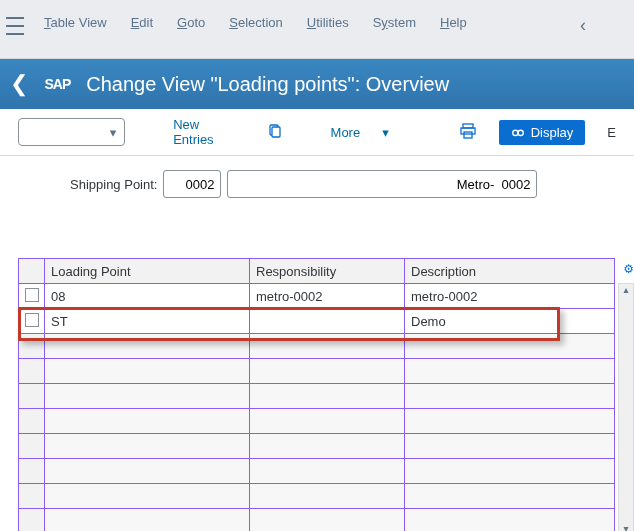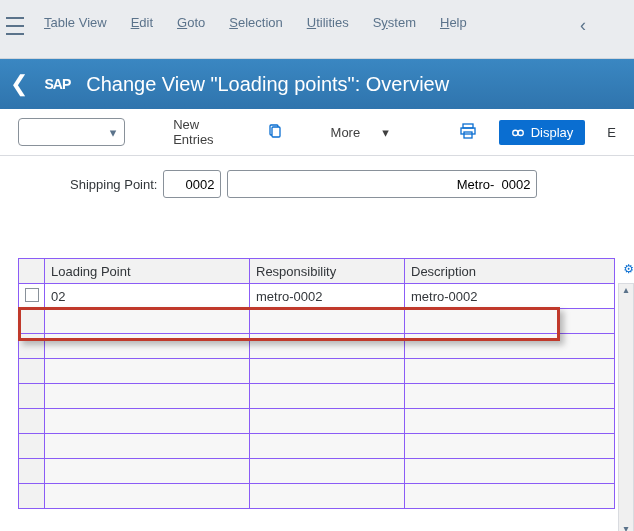--- a/index.html
+++ b/index.html
@@ -54,21 +54,21 @@
     gap: 22px;
   }
   .toolbar .select {
     width: 150px; height: 26px;
     border: 1px solid #89919a;
     border-radius: 4px;
     display: flex; align-items: center; justify-content: flex-end;
     padding-right: 8px;
     color: #5b738b;
   }
-  .toolbar .link { color: #404040; cursor: pointer; margin-left: 26px; }
+  .toolbar .link { color: #0369a1; cursor: pointer; margin-left: 26px; }
   .toolbar .more { display: flex; align-items: center; gap: 22px; }
   .toolbar .spacer { flex: 1; }
   .display-btn {
     background: #0a6ed1; color: #fff;
     border-radius: 2px; padding: 5px 12px;
     display: flex; align-items: center; gap: 6px;
     font-size: 13px;
   }
   .content { padding: 14px 18px 16px 18px; }
   .form-row { display: flex; align-items: center; gap: 6px; margin-bottom: 20px; padding-left: 52px;}
@@ -219,23 +219,29 @@
         <tr>
           <th></th>
           <th>Loading Point</th>
           <th>Responsibility</th>
           <th>Description</th>
         </tr>
       </thead>
       <tbody>
         <tr>
           <td class="chk"><span class="chk-box"></span></td>
-          <td>02</td>
+          <td>08</td>
           <td>metro-0002</td>
           <td>metro-0002</td>
+        </tr>
+        <tr>
+          <td class="chk"><span class="chk-box"></span></td>
+          <td>ST</td>
+          <td></td>
+          <td>Demo</td>
         </tr>
         <tr class="empty">
             <td class="chk"></td>
             <td></td>
             <td></td>
             <td></td>
           </tr>
         <tr class="empty">
             <td class="chk"></td>
             <td></td>

